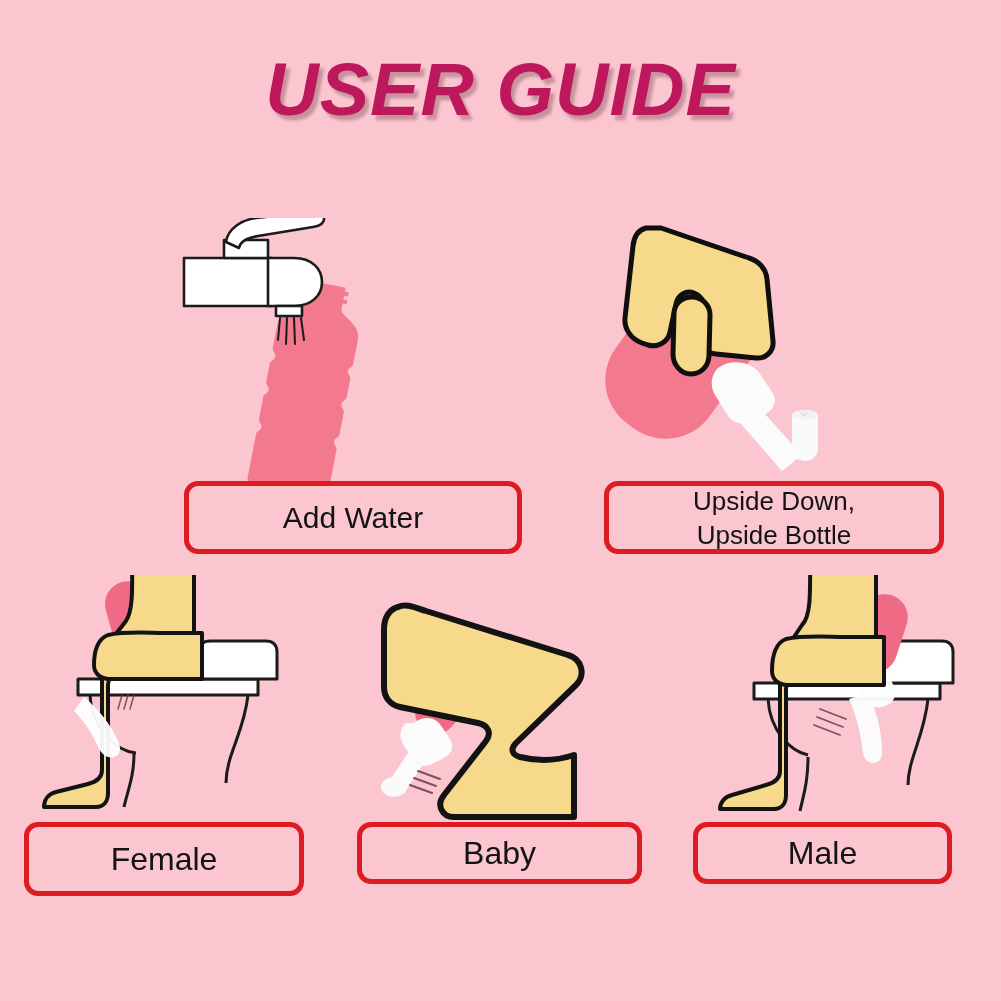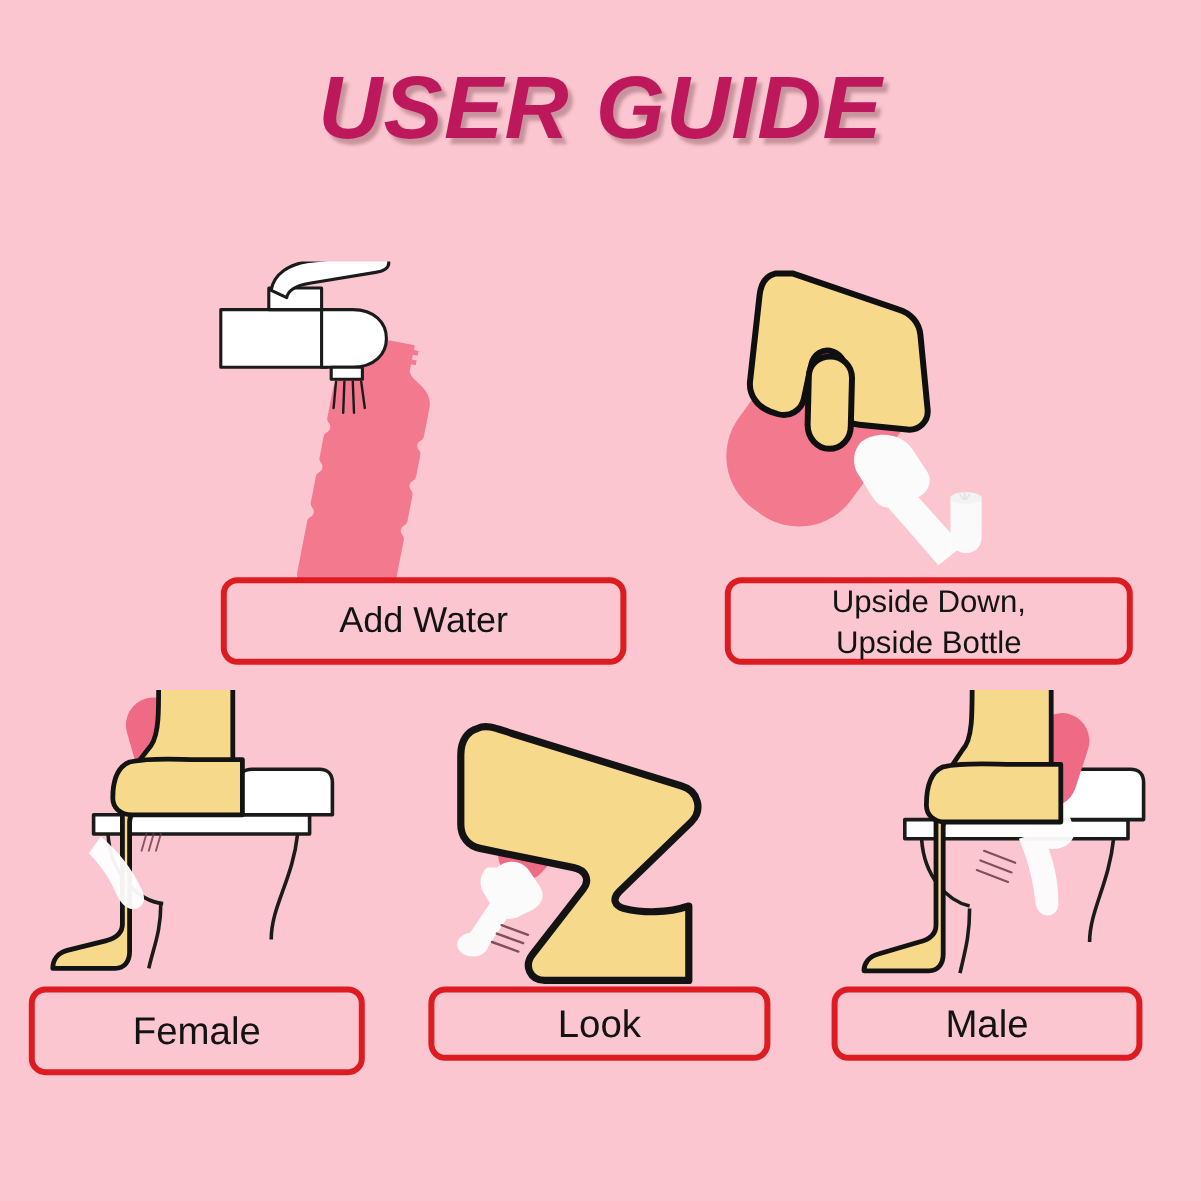--- a/index.html
+++ b/index.html
@@ -277,19 +277,19 @@
                l0 -102 l-66 0 c0 48 2 74 -8 84 z" fill="#f6d98a" stroke="#131313" stroke-width="4" stroke-linejoin="round"></path>
       <path d="M114 64 c18 -4 42 -2 58 -2 l40 0 l0 48 l-96 0 c-10 0 -16 -6 -16 -14
                c0 -16 4 -28 14 -32 z" fill="#f6d98a" stroke="#131313" stroke-width="4" stroke-linejoin="round"></path>
     </svg>
   </div>
 
   <div class="label-box" id="label-female">
     <span class="txt">Female</span>
   </div>
   <div class="label-box" id="label-baby">
-    <span class="txt">Look</span>
+    <span class="txt">Baby</span>
   </div>
   <div class="label-box" id="label-male">
     <span class="txt">Male</span>
   </div>
 
 </div>
 
 </body></html>

